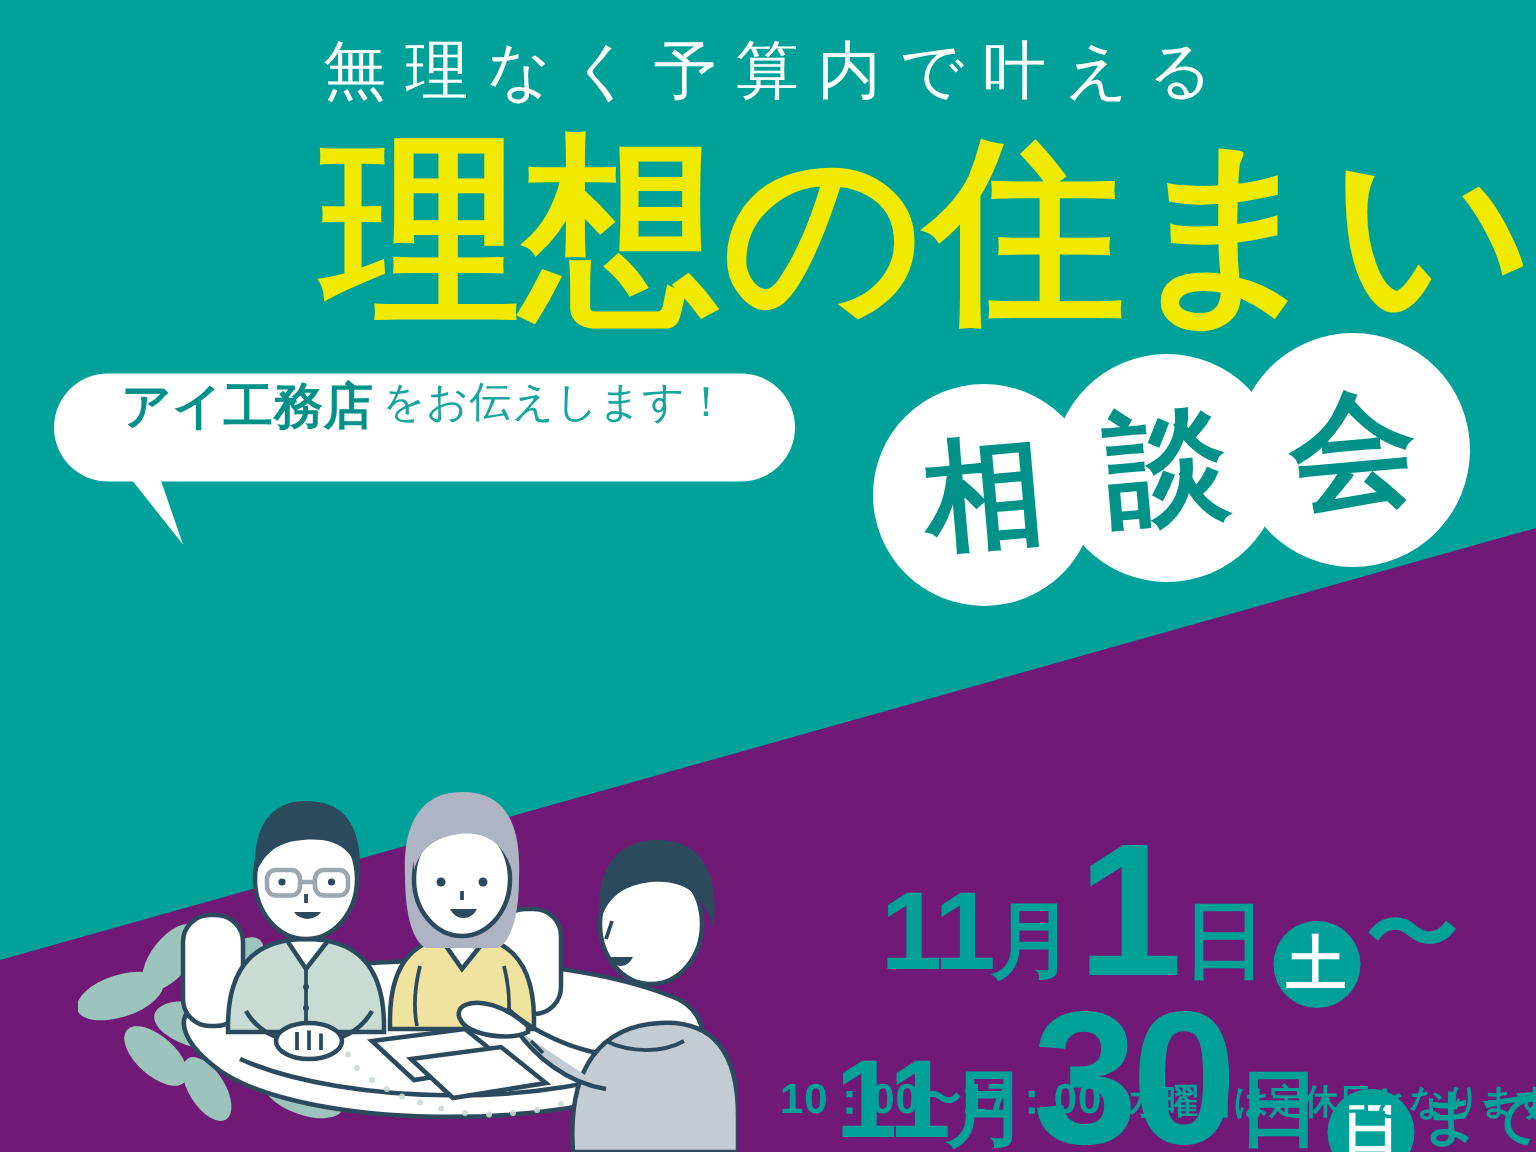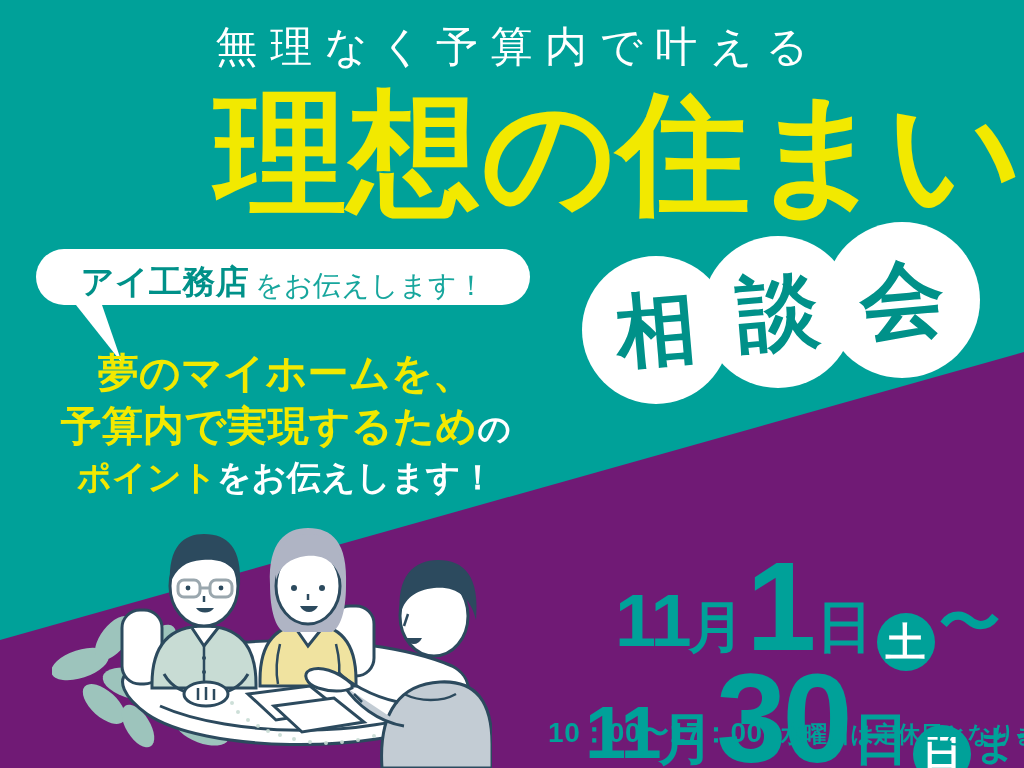--- a/index.html
+++ b/index.html
@@ -42,24 +42,24 @@
     font-size:132px;
     font-weight:700;
     letter-spacing:0.01em;
     line-height:1;
     white-space:nowrap;
   }
 
   
   .bubble{
     position:absolute; left:36px; top:249px;
-    width:494px; height:56px;
+    width:494px; height:72px;
     background:#FFFFFF;
     border-radius:36px;
-    display:flex; align-items:flex-end; justify-content:center;
+    display:flex; align-items:flex-start; justify-content:center;
     gap:6px;
     white-space:nowrap;
   }
   .bubble .b-strong{
     color:#009189;
     font-size:33px;
     font-weight:700;
     letter-spacing:0.01em;
   }
   .bubble .b-light{
@@ -101,21 +101,21 @@
     line-height:1;
   }
   .circ.c1{ width:148px; height:148px; left:6px;   top:34px; font-size:80px; }
   .circ.c2{ width:152px; height:152px; left:126px; top:14px; font-size:82px; }
   .circ.c3{ width:156px; height:156px; left:248px; top:0px;  font-size:84px; }
   .circ.c1 span{ transform:rotate(-5deg); }
   .circ.c2 span{ transform:rotate(-5deg); }
   .circ.c3 span{ transform:rotate(-5deg); }
 
   
-  .dates{ position:absolute; left:540px; top:452px; width:484px; height:300px; color:#00A199; }
+  .dates{ position:absolute; left:512px; top:452px; width:484px; height:300px; color:#00A199; }
 
   .date-row{
     position:absolute;
     display:flex; align-items:baseline;
     white-space:nowrap;
     font-weight:700;
     line-height:1;
   }
   .date-row.r1{ left:75px; top:88px; }
   .date-row.r2{ left:45px; top:200px; }
@@ -163,25 +163,20 @@
   <div class="headline">理想の住まい</div>
 
   <div class="bubble">
     <span class="b-strong">アイ工務店</span>
     <span class="b-light">をお伝えします！</span>
   </div>
   <svg class="bubble-tail" viewBox="0 0 60 62">
     <path d="M2,0 L28,0 L48,58 Z" fill="#FFFFFF"></path>
   </svg>
 
-  <div class="lead">
-    <span class="l1 cy">夢のマイホームを、</span>
-    <span class="l2"><span class="cy">予算内で実現するため</span><span class="cw sm">の</span></span>
-    <span class="l3"><span class="cy">ポイント</span><span class="cw">をお伝えします！</span></span>
-  </div>
 
   <div class="circles">
     <div class="circ c1">
         <span>相</span>
       </div>
     <div class="circ c2">
         <span>談</span>
       </div>
     <div class="circ c3">
         <span>会</span>

